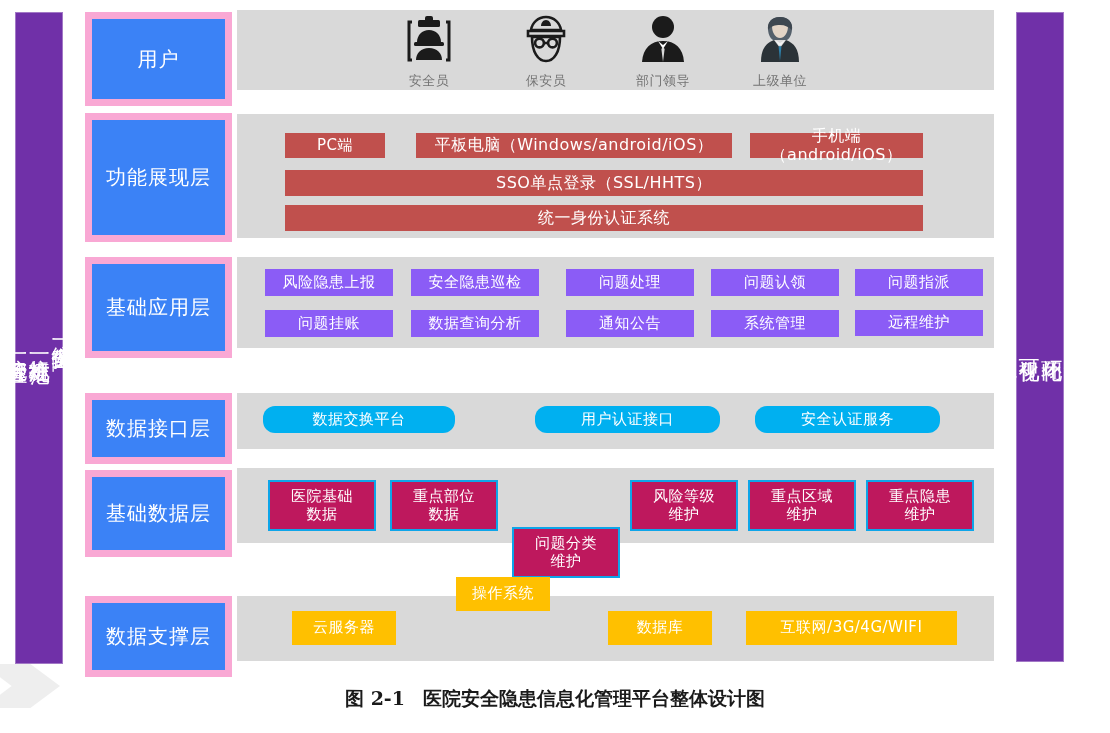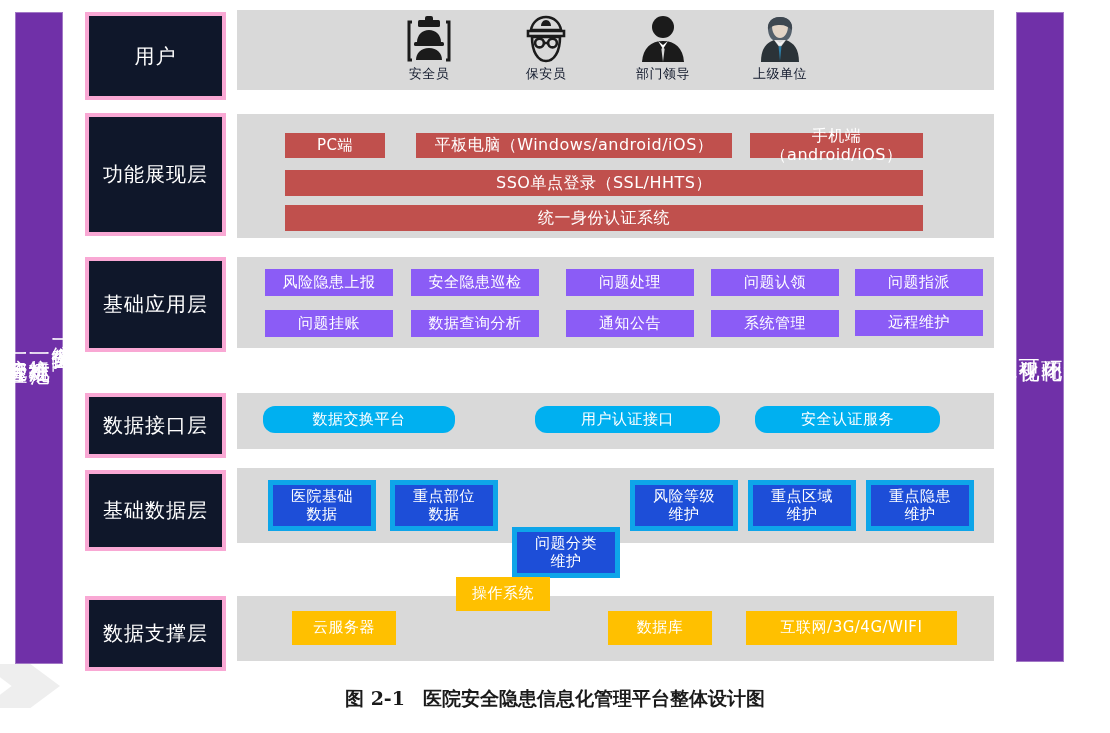--- a/index.html
+++ b/index.html
@@ -45,22 +45,22 @@
     box-shadow: 0 0 0 1px rgba(255,255,255,.35) inset;
   }
   #pillar-left  { left: 15px;  top: 12px;  width: 48px;  height: 652px; }
   #pillar-right { left: 1016px; top: 12px; width: 48px;  height: 650px; }
   .pillar .seg { display: block; }
   .pillar .seg + .seg { margin-top: 14px; }
 
   
   .layer-label {
     position: absolute;
-    background: #0f172a;
-    border: 4px solid #f9a8d4;
+    background: #3b82f6;
+    border: 7px solid #f9a8d4;
     color: #ffffff;
     display: flex;
     align-items: center;
     justify-content: center;
     font-size: 20px;
     letter-spacing: 1px;
     font-family: "DejaVu Sans", "Liberation Sans", sans-serif;
   }
 
   
@@ -80,21 +80,21 @@
     font-size: 15px;
     line-height: 1.18;
     letter-spacing: .5px;
     font-family: "DejaVu Sans", "Liberation Sans", sans-serif;
     box-sizing: border-box;
     padding: 2px 4px;
   }
   .chip.red    { background: #C0504D; }
   .chip.green  { background: #8b5cf6; color: #ffffff; }
   .chip.cyan   { background: #00B0F0; border-radius: 12px; }
-  .chip.dgreen { background: #1d4ed8; border: 5px solid #0ea5e9; }
+  .chip.dgreen { background: #be185d; border: 2px solid #0ea5e9; }
   .chip.orange { background: #FFC000; }
 
   
   .user-item {
     position: absolute;
     width: 118px;
     top: 14px;
     height: 72px;
     display: flex;
     flex-direction: column;
@@ -102,23 +102,23 @@
     justify-content: flex-start;
   }
   .user-item .glyph {
     height: 50px;
     display: flex;
     align-items: flex-end;
     justify-content: center;
   }
   .user-item .cap {
     font-size: 13px;
-    color: #0f172a;
-    font-family: "DejaVu Sans", "Liberation Sans", sans-serif;
-    margin-top: 1px;
+    color: #737373;
+    font-family: "DejaVu Sans", "Liberation Sans", sans-serif;
+    margin-top: 8px;
     letter-spacing: .5px;
   }
 
   
   #caption {
     position: absolute;
     left: 0;
     top: 686px;
     width: 1110px;
     text-align: center;

